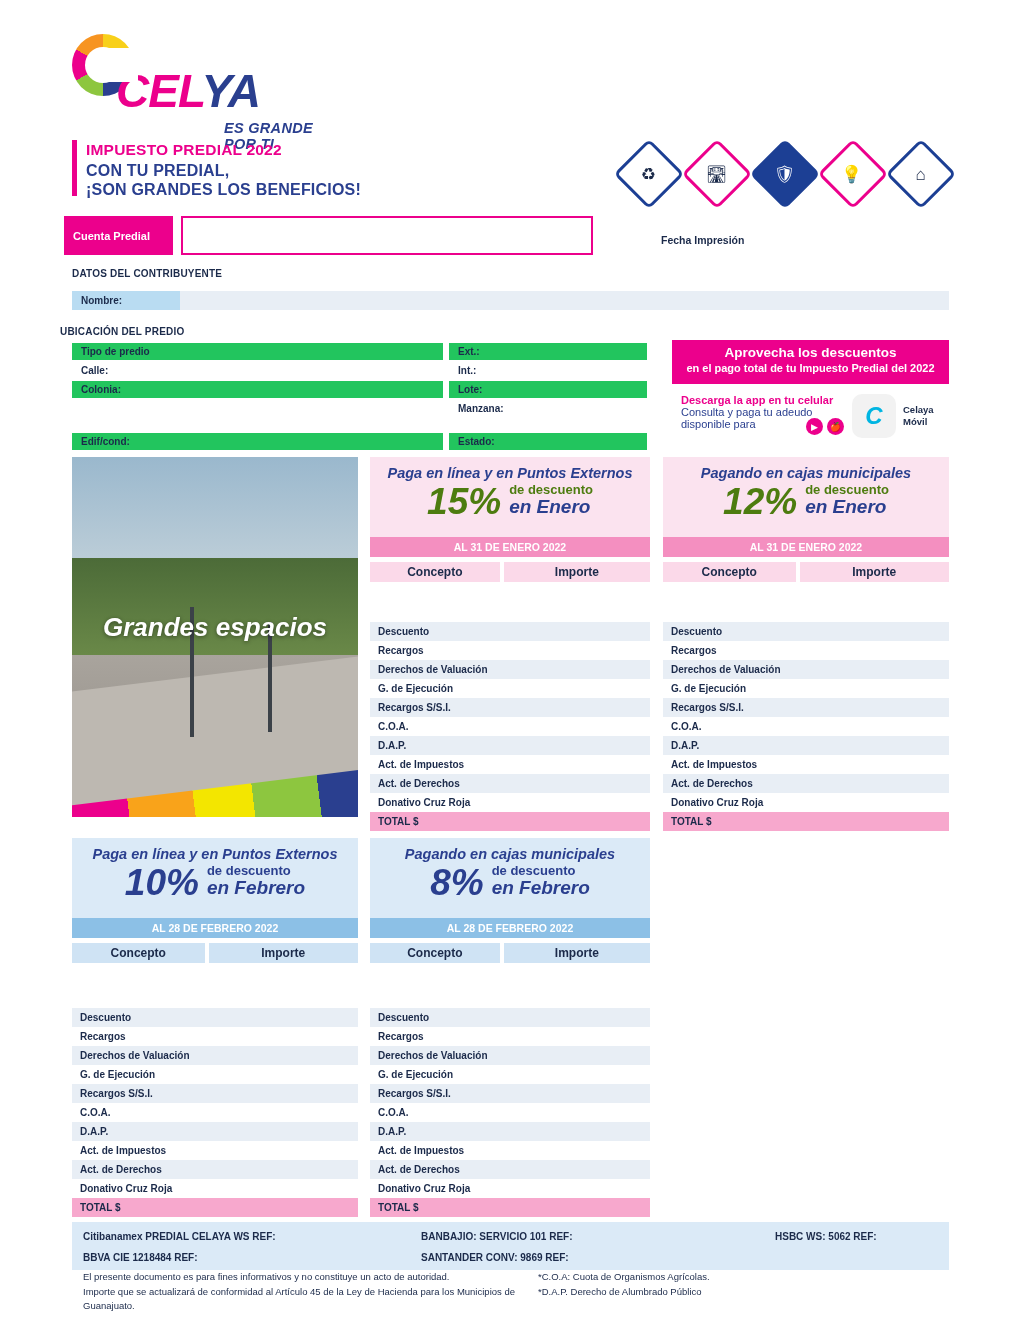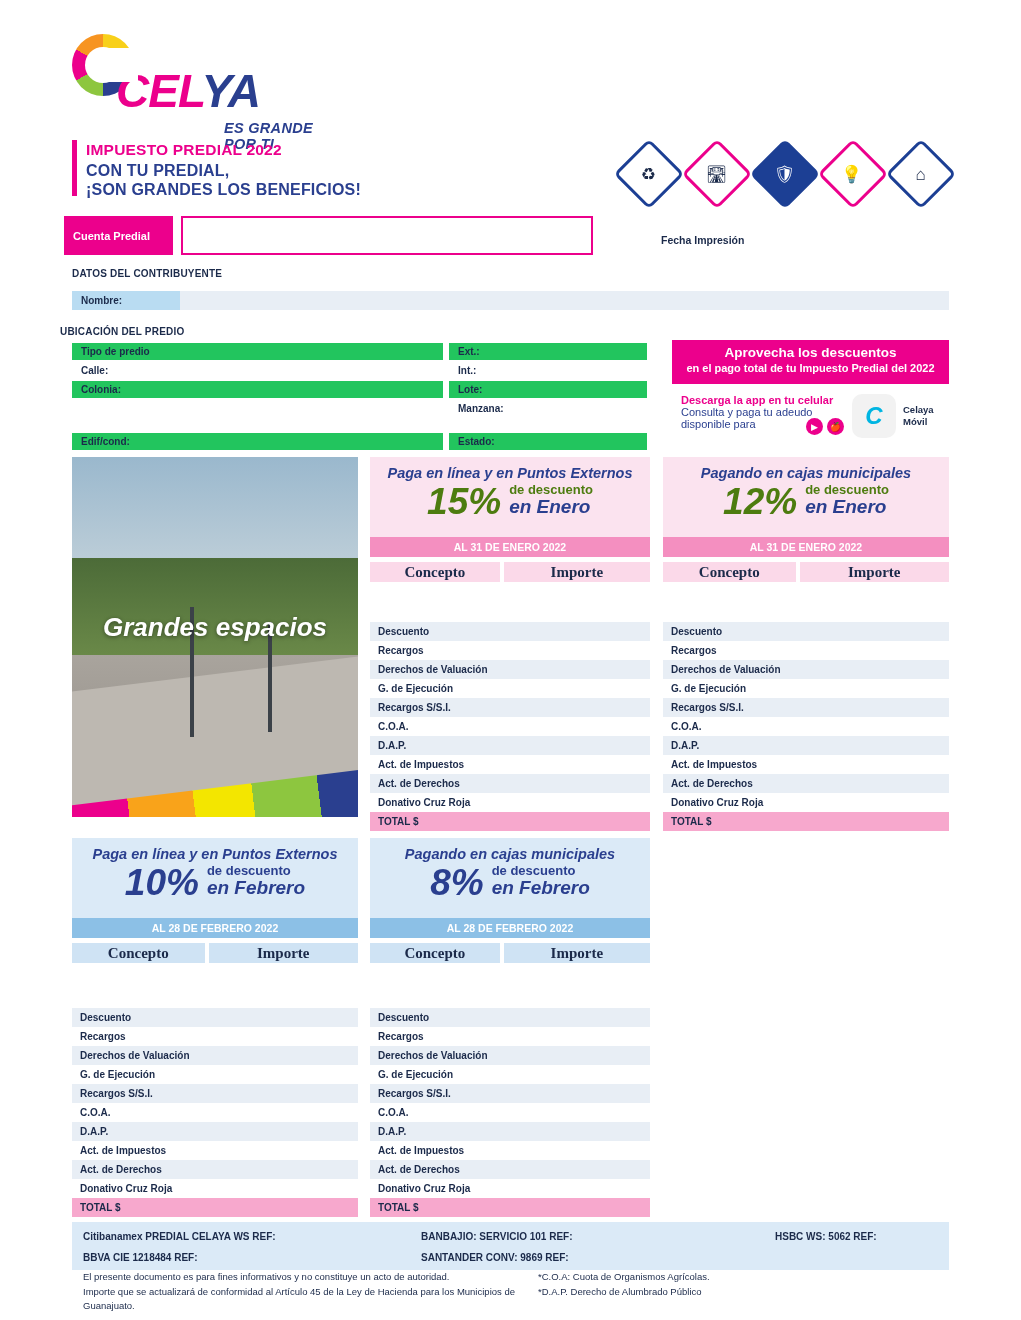--- a/index.html
+++ b/index.html
@@ -368,23 +368,23 @@
   }
   .d-pink { background: #f48fc0; }
   .d-blue { background: #8cc0e6; }
   .pnl-cols {
     position: absolute;
     left: 0; top: 105px;
     width: 100%; height: 20px;
     display: flex;
   }
   .pnl-cols > div {
-    font-size: 15px;
-    font-weight: 700;
-    display: flex; align-items: center; justify-content: center; font-family: Liberation Serif, serif;
+    font-size: 12px;
+    font-weight: 700;
+    display: flex; align-items: center; justify-content: center;
   }
   .col-a { width: 47%; }
   .col-b { width: 53%; margin-left: 4px; }
   .c-pink { background: #fbd9e9; }
   .c-blue { background: #cfe3f4; }
 
   
   .rows { position: absolute; width: 100%; }
   .row {
     height: 19px;

